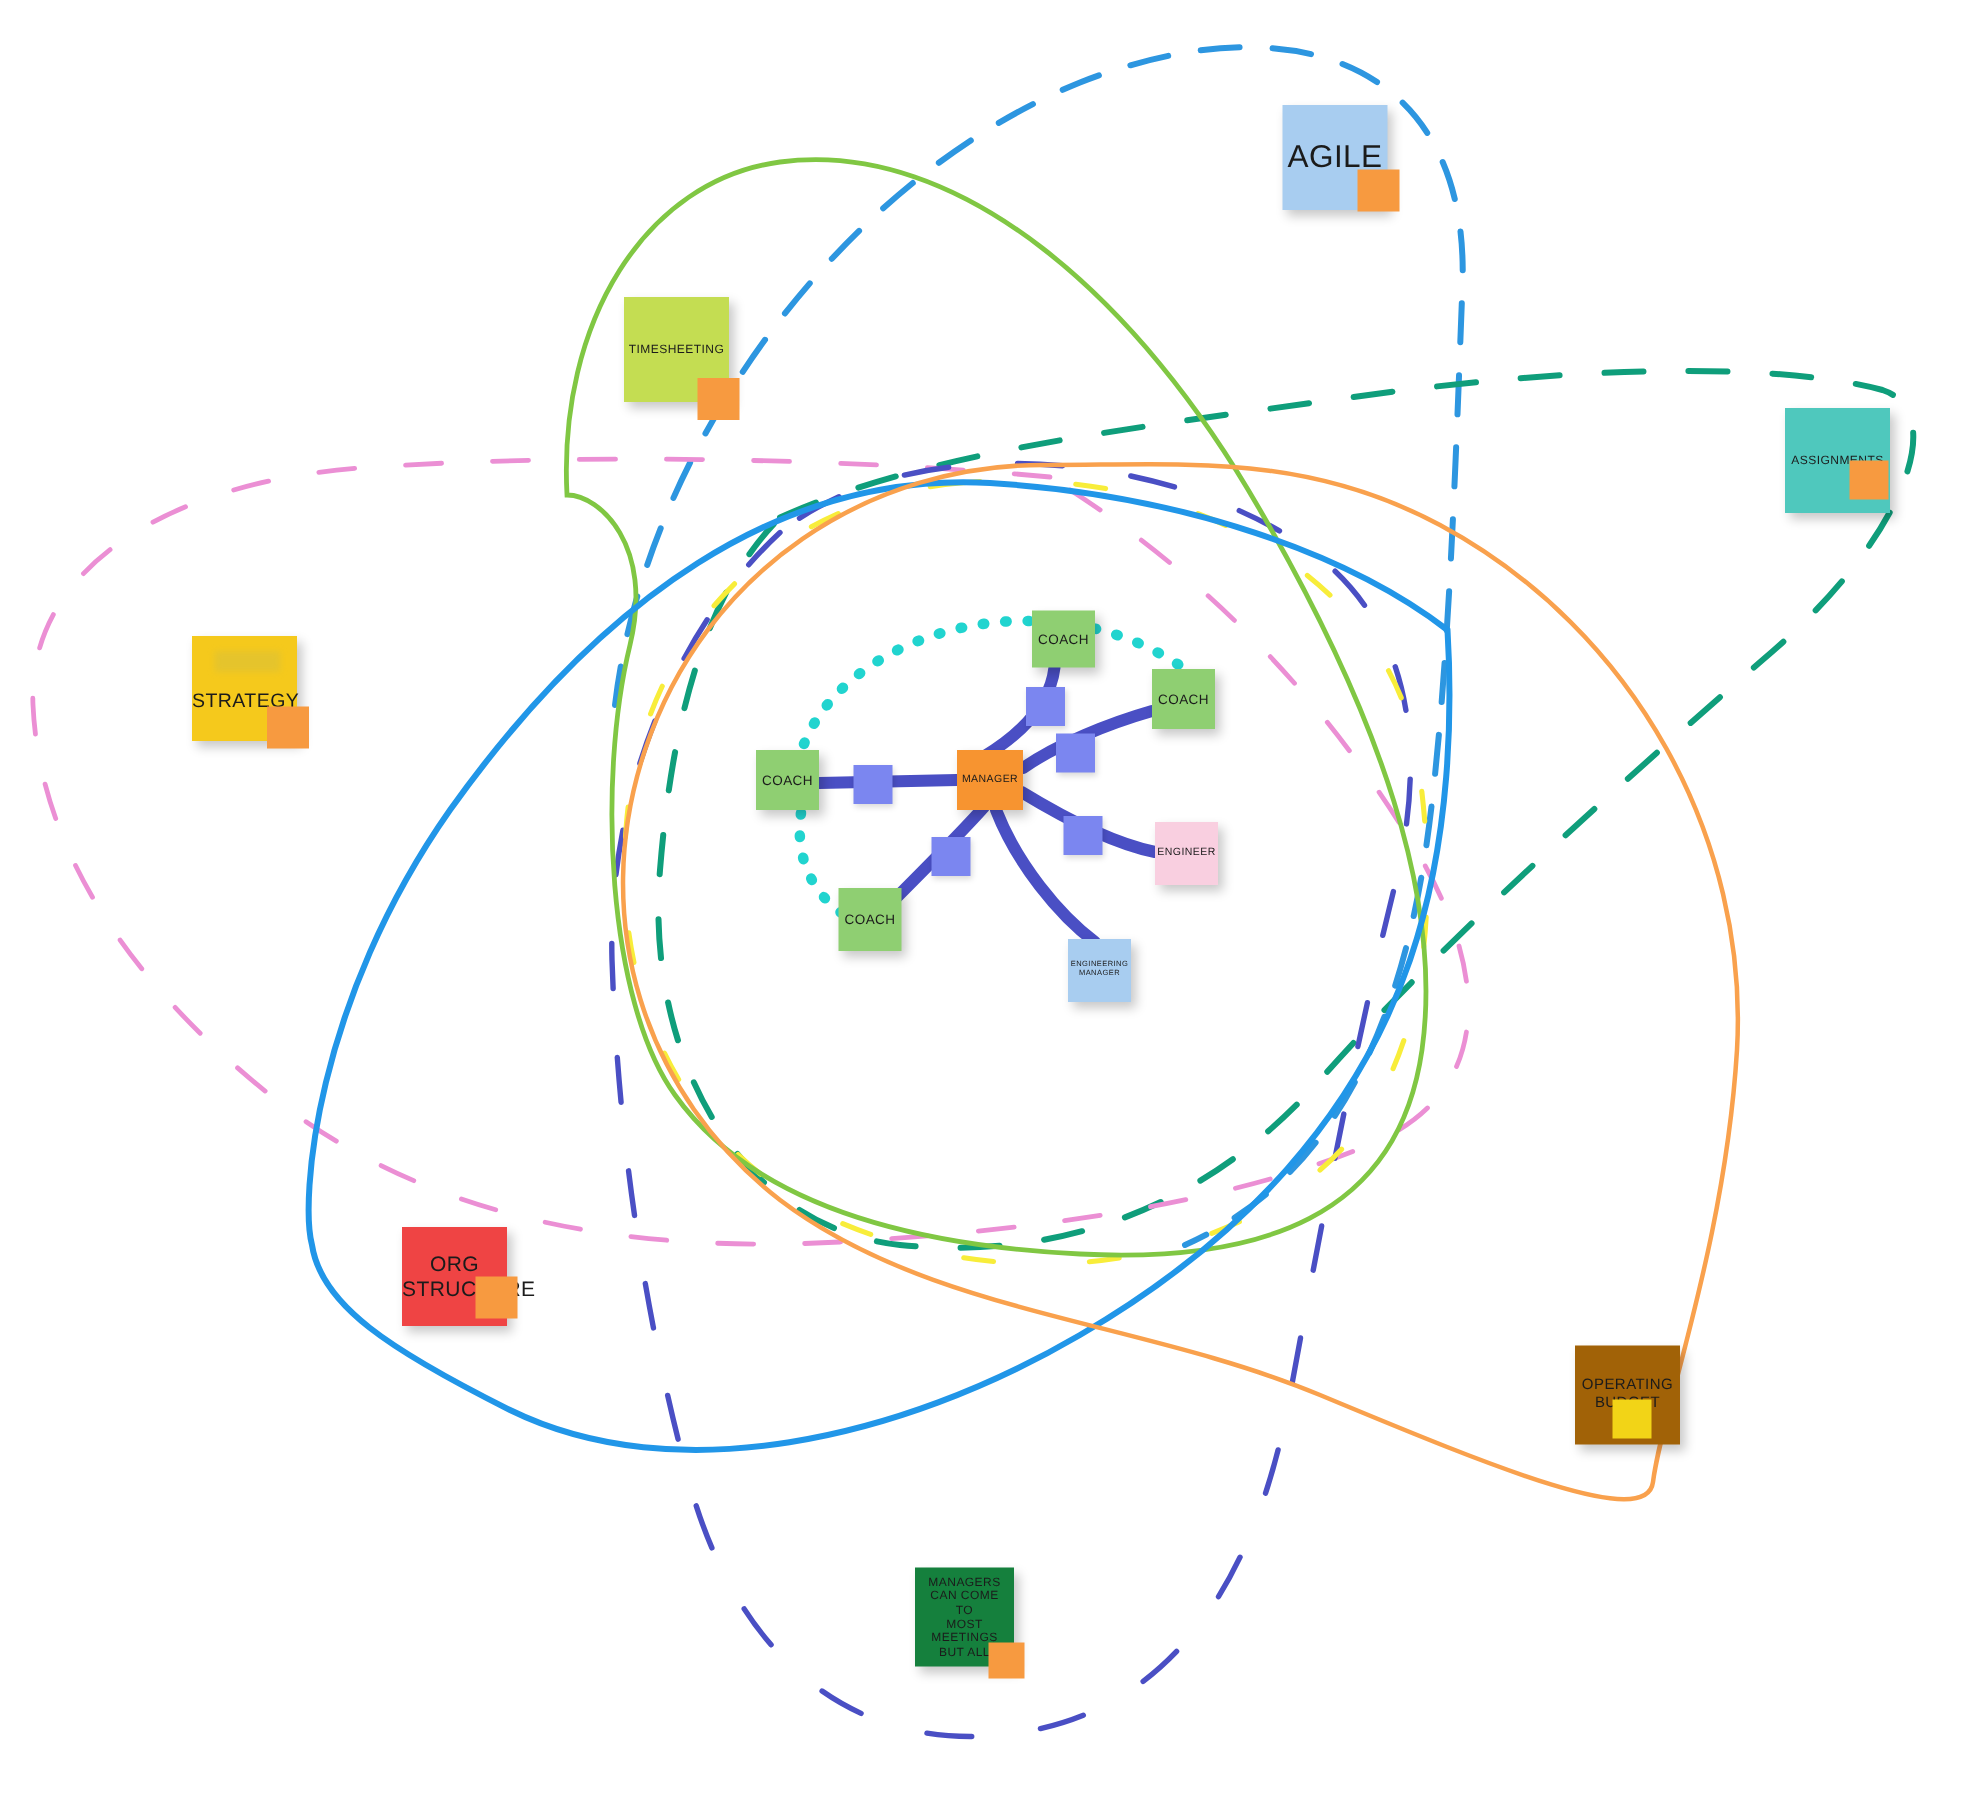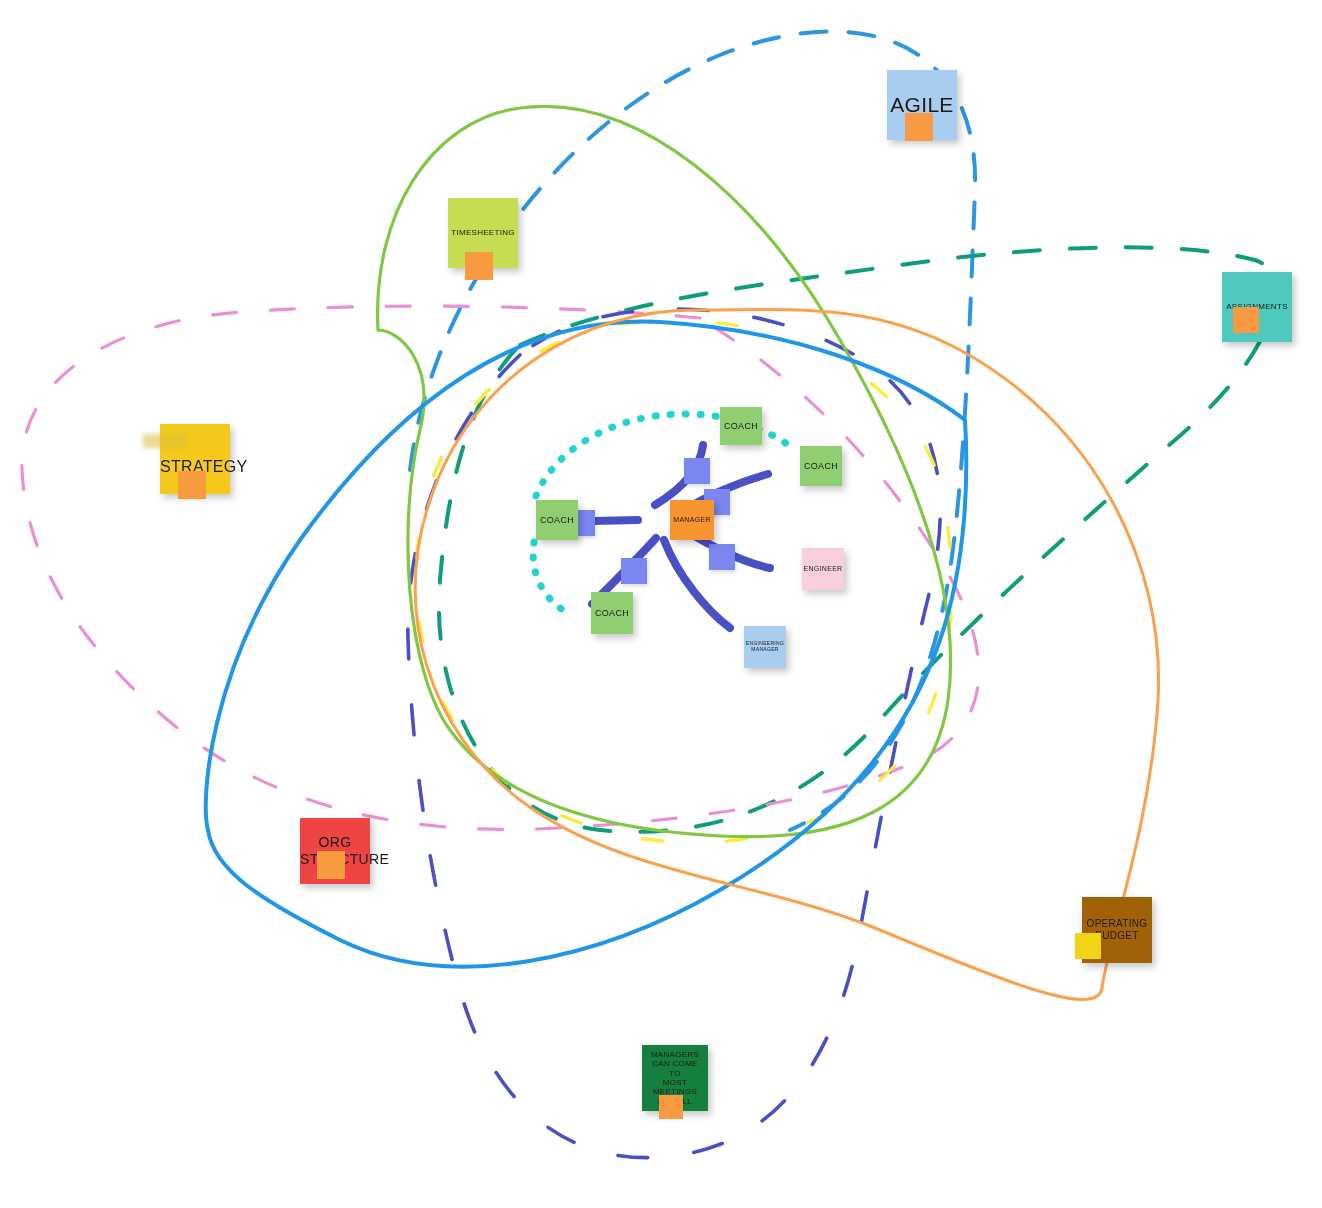--- a/index.html
+++ b/index.html
@@ -34,21 +34,20 @@
     display: flex;
     align-items: center;
     justify-content: center;
     text-align: center;
     color: #1b1b1b;
     letter-spacing: 0.3px;
     line-height: 1.18;
     box-shadow: 3px 4px 7px rgba(0,0,0,0.22);
     z-index: 3;
     user-select: none;
-    margin-left: 32px;
   }
   .note .note-text {
     padding: 0 4px;
     width: 100%;
   }
   .badge {
     position: absolute;
     z-index: 4;
   }
   .conn-node {
@@ -166,21 +165,21 @@
   <div class="note" style="left:416px; top:198px; width:70px; height:70px; background:#c4dd52; font-size:8px;">
     <span class="note-text">TIMESHEETING</span>
   </div>
   <div class="badge" style="left:465px; top:252px; width:28px; height:28px; background:#f79a40;"></div>
 
   <div class="note" style="left:1190px; top:272px; width:70px; height:70px; background:#4fc8bd; font-size:8px;">
     <span class="note-text">ASSIGNMENTS</span>
   </div>
   <div class="badge" style="left:1233px; top:307px; width:26px; height:26px; background:#f79a40;"></div>
 
-  <div class="note" style="left:128px; top:424px; width:70px; height:70px; background:#f5c91c; font-size:16px;">
+  <div class="note" style="left:128px; top:424px; width:70px; height:70px; background:#f5c91c; font-size:13px;">
     <span class="note-text" style="margin-top:16px;">STRATEGY</span>
   </div>
   <div class="blur-smudge" style="left:143px; top:434px; width:44px; height:14px;"></div>
   <div class="badge" style="left:178px; top:471px; width:28px; height:28px; background:#f79a40;"></div>
 
   <div class="note" style="left:268px; top:818px; width:70px; height:66px; background:#ef4444; font-size:14px; white-space:pre-line;">
     <span class="note-text">ORG
 STRUCTURE</span>
   </div>
   <div class="badge" style="left:317px; top:851px; width:28px; height:28px; background:#f79a40;"></div>

